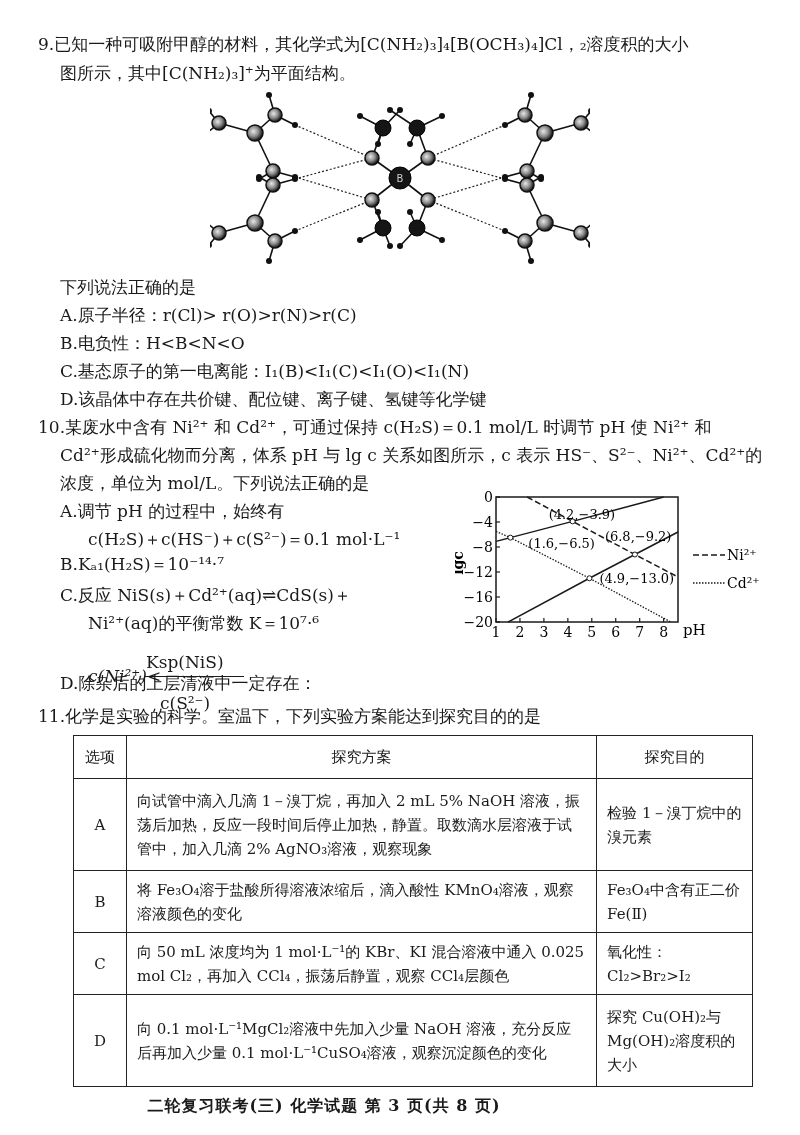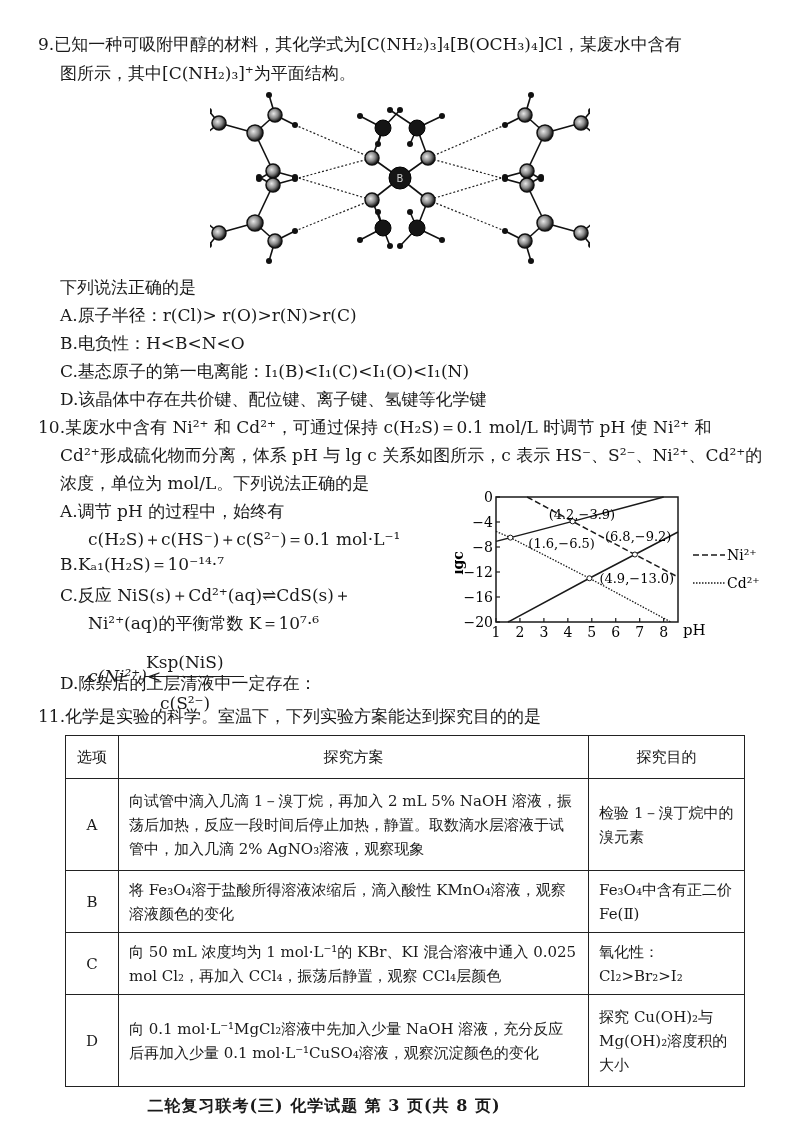--- a/index.html
+++ b/index.html
@@ -10,35 +10,35 @@
   .ind { left:60px; }
   .ind2 { left:88px;text-align:right; }
   #crystal { position:absolute; left:210px; top:78px; width:380px; height:200px; }
   #chart { position:absolute; left:455px; top:485px; width:335px; height:165px; }
   .frac { position:absolute; left:88px; top:652px; font-size:17px; }
   .frac .num, .frac .den { position:absolute; left:58px; white-space:nowrap; }
   .frac .num { top:0; }
   .frac .bar { position:absolute; left:56px; top:24px; width:100px; border-top:1.5px solid #1a1a1a; }
   .frac .den { top:41px; left:72px; }
   .frac .lhs { position:absolute; left:0; top:14px; white-space:nowrap;font-style:italic; }
-  table.exp { position:absolute; left:65px; top:735px; width:680px; border-collapse:collapse;
+  table.exp { position:absolute; left:73px; top:735px; width:680px; border-collapse:collapse;
               font-size:15px; line-height:24px; }
   table.exp td, table.exp th { border:1.5px solid #222; padding:6px 10px; vertical-align:middle; }
   table.exp th { font-weight:normal; height:30px; }
   table.exp td.opt { text-align:center; width:32px; }
   table.exp td.plan { width:450px; }
   table.exp td.goal { width:135px; }
   .footer { position:absolute; top:1096px; left:0; width:648px; text-align:center; font-size:16px; font-weight:bold; letter-spacing:1px; }
 </style>
 </head>
 <body>
 
 <div class="line q" style="top:33px;">
   
-  <span>9.已知一种可吸附甲醇的材料，其化学式为</span><span>[C(NH₂)₃]₄[B(OCH₃)₄]Cl</span><span>，某废水中含有</span>
+  <span>9.已知一种可吸附甲醇的材料，其化学式为</span><span>[C(NH₂)₃]₄[B(OCH₃)₄]Cl</span><span>，₂溶度积的大小</span>
 </div>
 <div class="line ind" style="top:62px;">图所示，其中[C(NH₂)₃]⁺为平面结构。</div>
 
 <svg id="crystal" viewBox="0 0 380 200">
     <line x1="85" y1="47" x2="162" y2="80" stroke="#222" stroke-width="1.2" stroke-dasharray="2 2"></line>
     <line x1="85" y1="99" x2="162" y2="122" stroke="#222" stroke-width="1.2" stroke-dasharray="2 2"></line>
     <line x1="85" y1="101" x2="162" y2="80" stroke="#222" stroke-width="1.2" stroke-dasharray="2 2"></line>
     <line x1="85" y1="153" x2="162" y2="122" stroke="#222" stroke-width="1.2" stroke-dasharray="2 2"></line>
     <line x1="295" y1="47" x2="218" y2="80" stroke="#222" stroke-width="1.2" stroke-dasharray="2 2"></line>
     <line x1="295" y1="99" x2="218" y2="122" stroke="#222" stroke-width="1.2" stroke-dasharray="2 2"></line>

